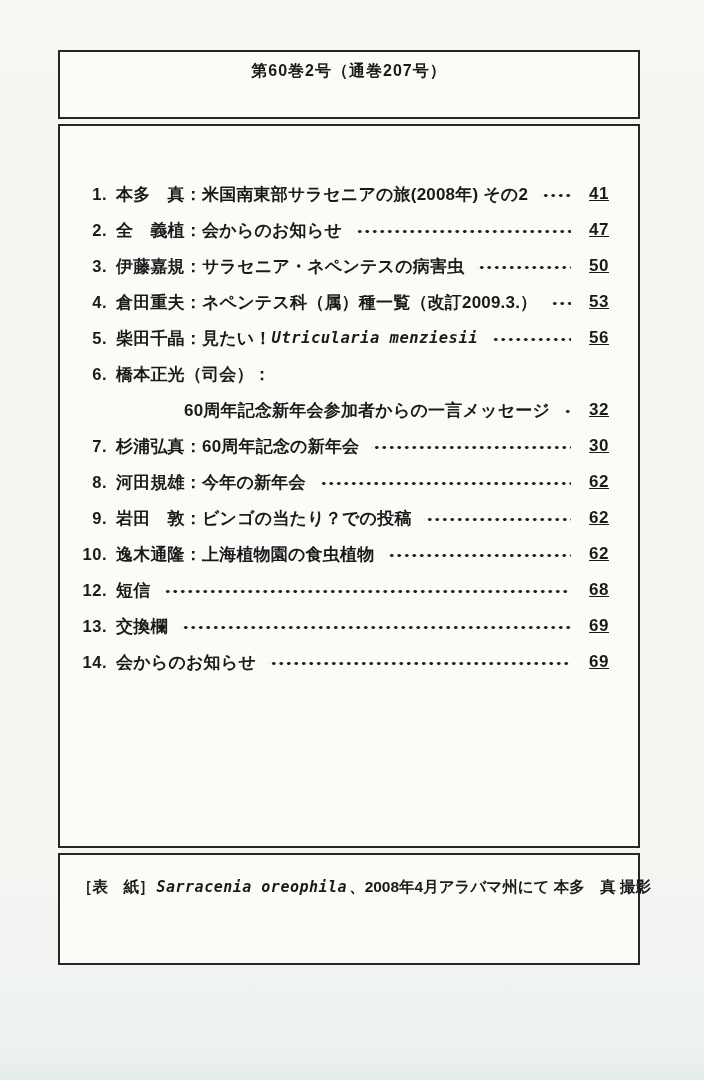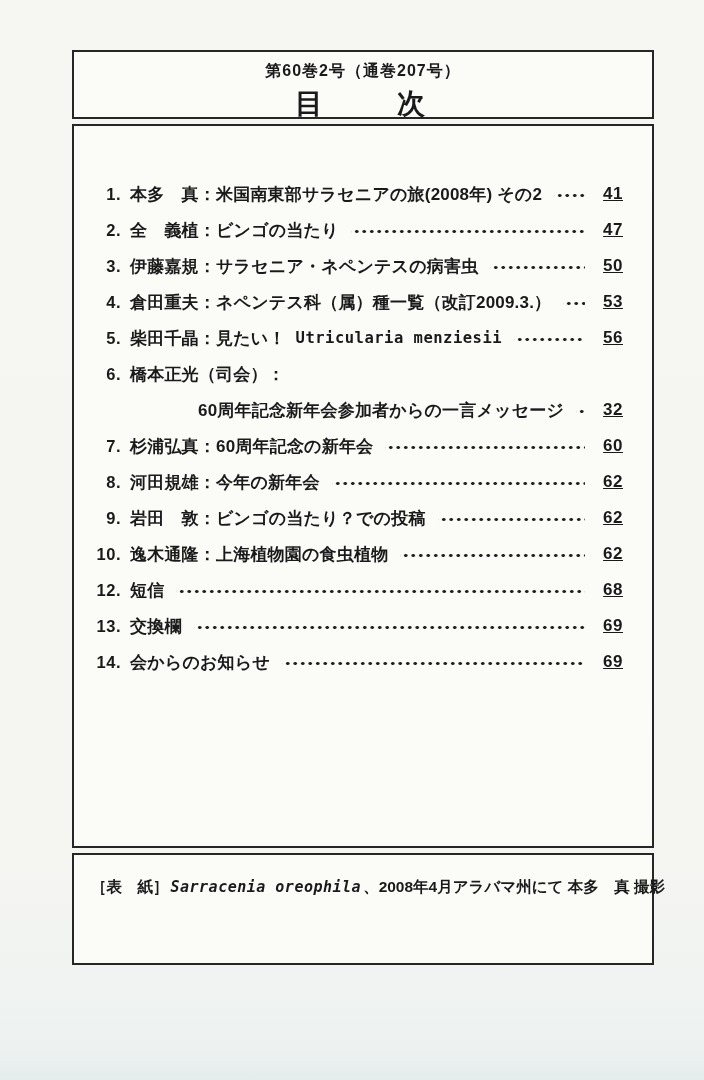--- a/index.html
+++ b/index.html
@@ -8,21 +8,21 @@
     background:#eef0ed;
     font-family:"Liberation Sans",sans-serif;
     color:#1a1a1a;
     overflow:hidden;
   }
   .page{
     position:relative;width:704px;height:1080px;
     background:linear-gradient(180deg,#f6f6f3 0%,#f5f5f2 80%,#edf2f0 97%,#e4ecec 100%);
   }
   .box{
-    position:absolute;left:72px;width:578px;
+    position:absolute;left:58px;width:578px;
     border:2px solid #262626;
     background:#fbfbf8;
     box-sizing:content-box;
   }
   .header-box{top:50px;height:65px;text-align:center;}
   .issue{
     margin-top:9px;font-size:16px;font-weight:bold;letter-spacing:1px;
   }
   .doc-title{
     margin-top:3px;font-size:28px;font-weight:bold;letter-spacing:6px;
@@ -35,22 +35,22 @@
     font-size:17px;font-weight:bold;
     white-space:nowrap;
   }
   .num{
     flex:0 0 47px;text-align:right;
     font-size:16.5px;letter-spacing:0.5px;
   }
   .ttl{margin-left:9px;letter-spacing:0.2px;text-align:right;}
   .latin{
     font-family:"DejaVu Sans Mono",monospace;
-    font-weight:600;
-    font-size:15.5px;margin-left:10px;letter-spacing:0.5px;
+    font-style:italic;font-weight:600;
+    font-size:15.5px;letter-spacing:0.5px;
   }
   .indent .ttl{margin-left:77px;}
   .leader{
     flex:1 1 auto;height:100%;
     margin:0 8px 0 12px;
     background-image:radial-gradient(circle,#1f1f1f 1.4px,transparent 1.9px);
     background-size:7.5px 5px;
     background-repeat:repeat-x;
     background-position:2px 56%;
   }
@@ -72,36 +72,35 @@
     font-size:15px;letter-spacing:0.5px;margin:0 2px;
   }
 </style>
 </head>
 <body>
 
 <div class="page">
 
   <div class="box header-box">
     <div class="issue">第60巻2号（通巻207号）</div>
-    <div class="doc-title">目　　次</div>
   </div>
 
   <div class="box main-box">
     <div class="toc">
 
       <div class="toc-row">
         <span class="num">1.</span>
         <span class="ttl">本多　真：米国南東部サラセニアの旅(2008年) その2</span>
         <span class="leader"></span>
         <span class="pg">41</span>
       </div>
 
       <div class="toc-row">
         <span class="num">2.</span>
-        <span class="ttl">全　義植：ビンゴの当たり</span>
+        <span class="ttl">全　義植：会からのお知らせ</span>
         <span class="leader"></span>
         <span class="pg">47</span>
       </div>
 
       <div class="toc-row">
         <span class="num">3.</span>
         <span class="ttl">伊藤嘉規：サラセニア・ネペンテスの病害虫</span>
         <span class="leader"></span>
         <span class="pg">50</span>
       </div>
@@ -132,21 +131,21 @@
         <span class="num"></span>
         <span class="ttl">60周年記念新年会参加者からの一言メッセージ</span>
         <span class="leader"></span>
         <span class="pg">32</span>
       </div>
 
       <div class="toc-row">
         <span class="num">7.</span>
         <span class="ttl">杉浦弘真：60周年記念の新年会</span>
         <span class="leader"></span>
-        <span class="pg">60</span>
+        <span class="pg">30</span>
       </div>
 
       <div class="toc-row">
         <span class="num">8.</span>
         <span class="ttl">河田規雄：今年の新年会</span>
         <span class="leader"></span>
         <span class="pg">62</span>
       </div>
 
       <div class="toc-row">

